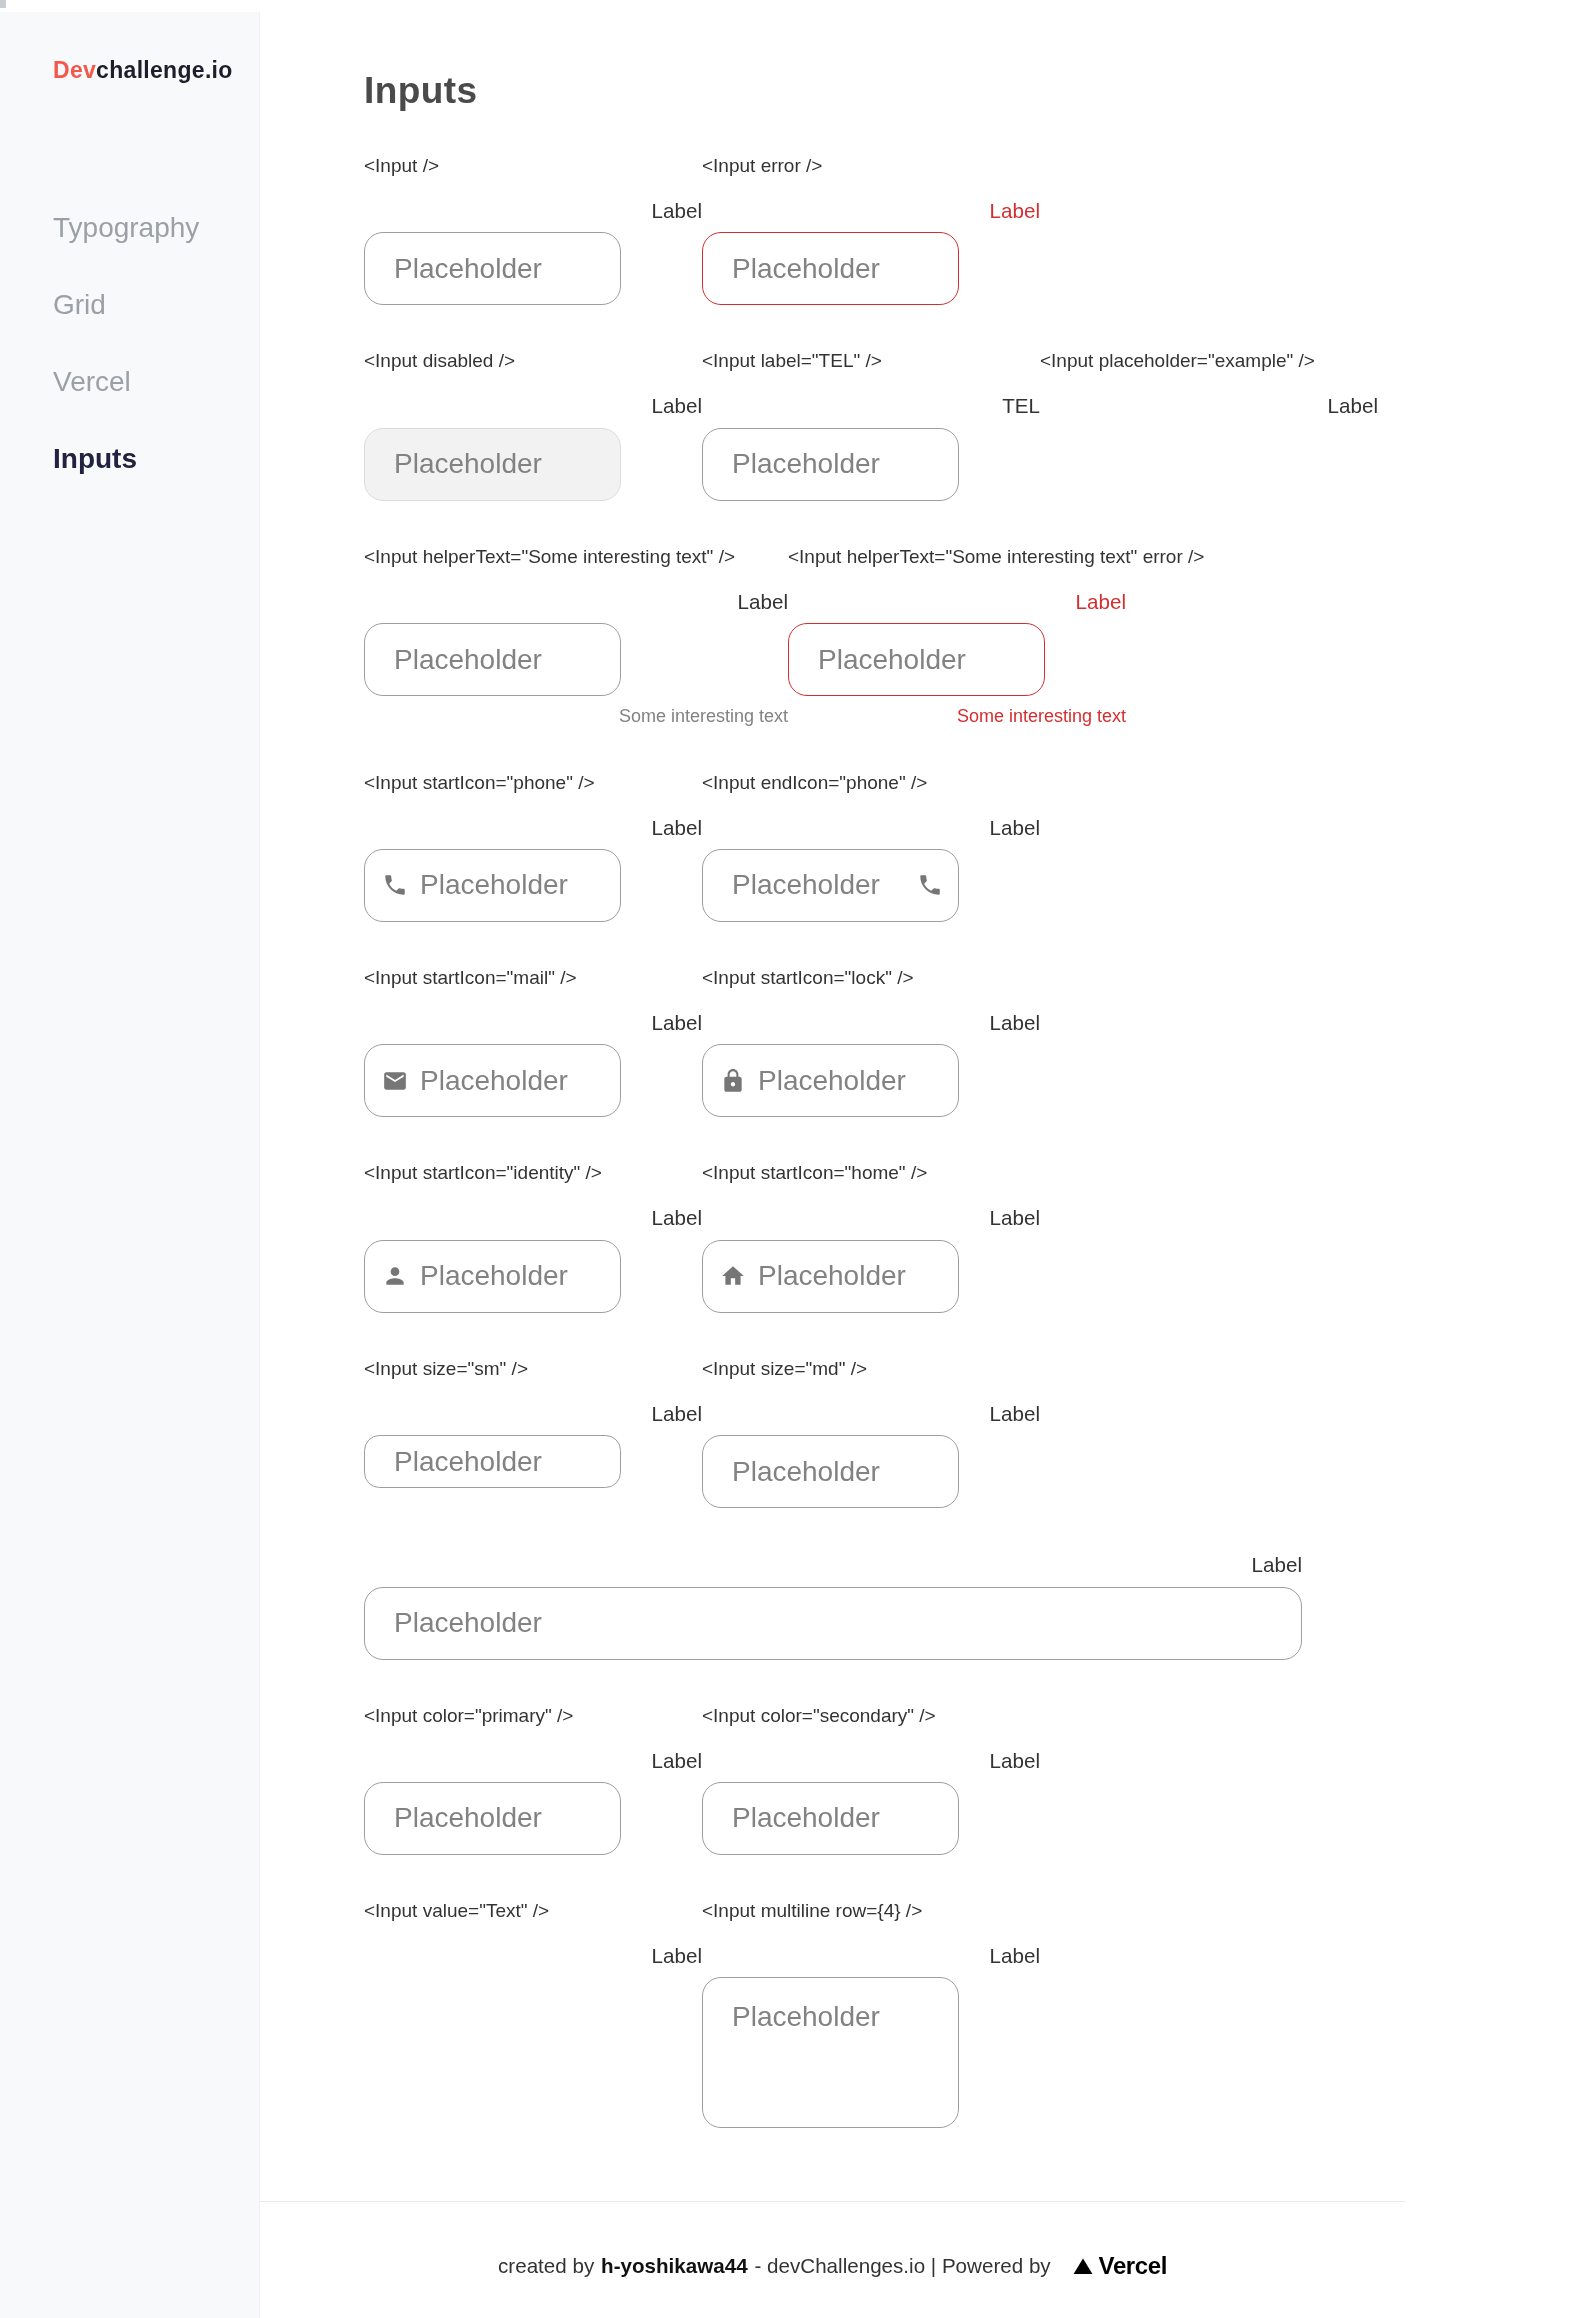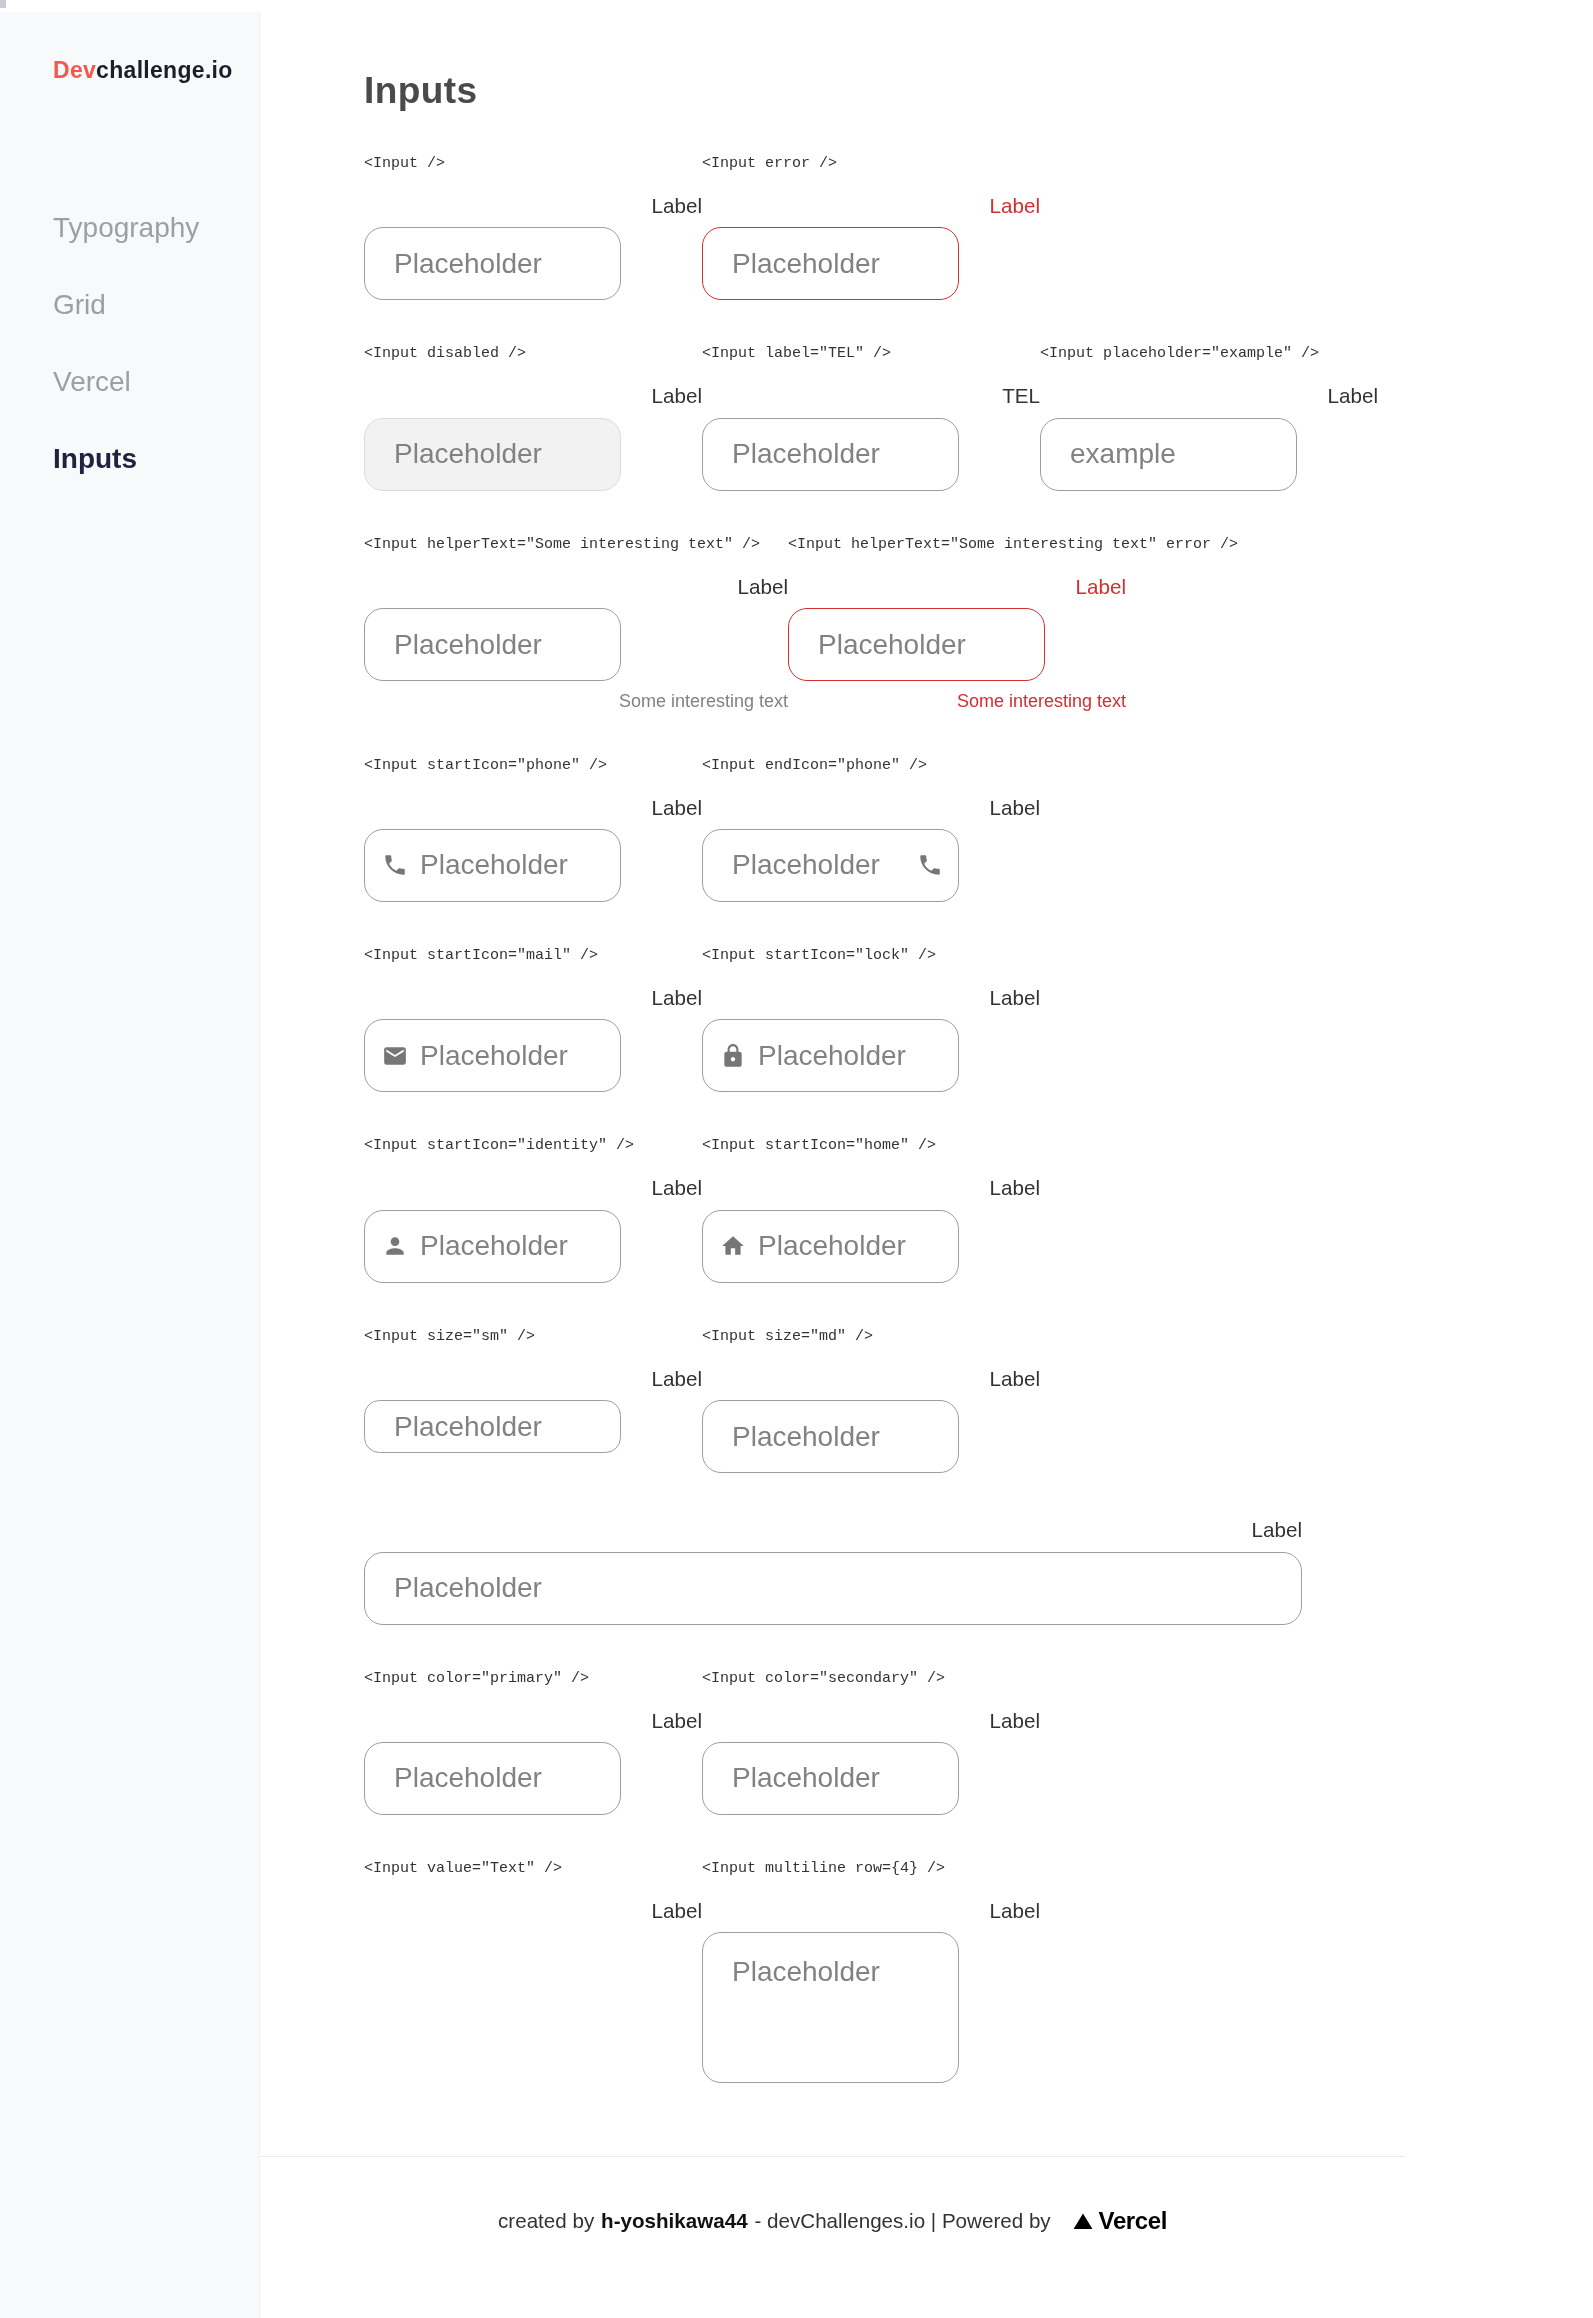--- a/index.html
+++ b/index.html
@@ -23,21 +23,21 @@
 
   
   .main { position:absolute; left:260px; top:0; width:1145px; }
   .content { padding:70px 0 0 104px; }
   .page-title { font-size:37px; font-weight:600; color:#4a4a4a; letter-spacing:0.4px; margin:0 0 43px 0; }
 
   .row { display:flex; margin-bottom:45px; }
   .card { width:338px; }
   .card.wide { width:424px; }
   .code {
-    font-family:Liberation Mono, monospace; font-size:15px; color:#333333;
+    font-family:Liberation Sans, sans-serif; font-size:19px; color:#333333;
     margin-bottom:22px; white-space:pre;
   }
   .field-label { font-size:20.6px; color:#333333; margin-bottom:9.4px;text-align:right; }
   .box {
     width:257px; height:73px; border:1.7px solid #9e9e9e; border-radius:19px;
     display:flex; align-items:center; padding:0 15.4px 0 17px; background:#ffffff;
   }
   .box input, .box textarea {
     border:none; outline:none; background:transparent; flex:1; min-width:0;
     font-family:"Liberation Sans", sans-serif; font-size:28px; color:#333333;
@@ -121,23 +121,20 @@
       <div class="card">
         <div class="code">&lt;Input label="TEL" /&gt;</div>
         <div class="field-label">TEL</div>
         <div class="box">
           <input type="text" placeholder="Placeholder" style="">
         </div>
       </div>
       <div class="card">
         <div class="code">&lt;Input placeholder="example" /&gt;</div>
         <div class="field-label">Label</div>
-        <div class="box">
-          <input type="text" placeholder="example" style="">
-        </div>
       </div>
     </div>
 
     <div class="row">
       <div class="card wide">
         <div class="code">&lt;Input helperText="Some interesting text" /&gt;</div>
         <div class="field-label">Label</div>
         <div class="box">
           <input type="text" placeholder="Placeholder" style="">
         </div>

